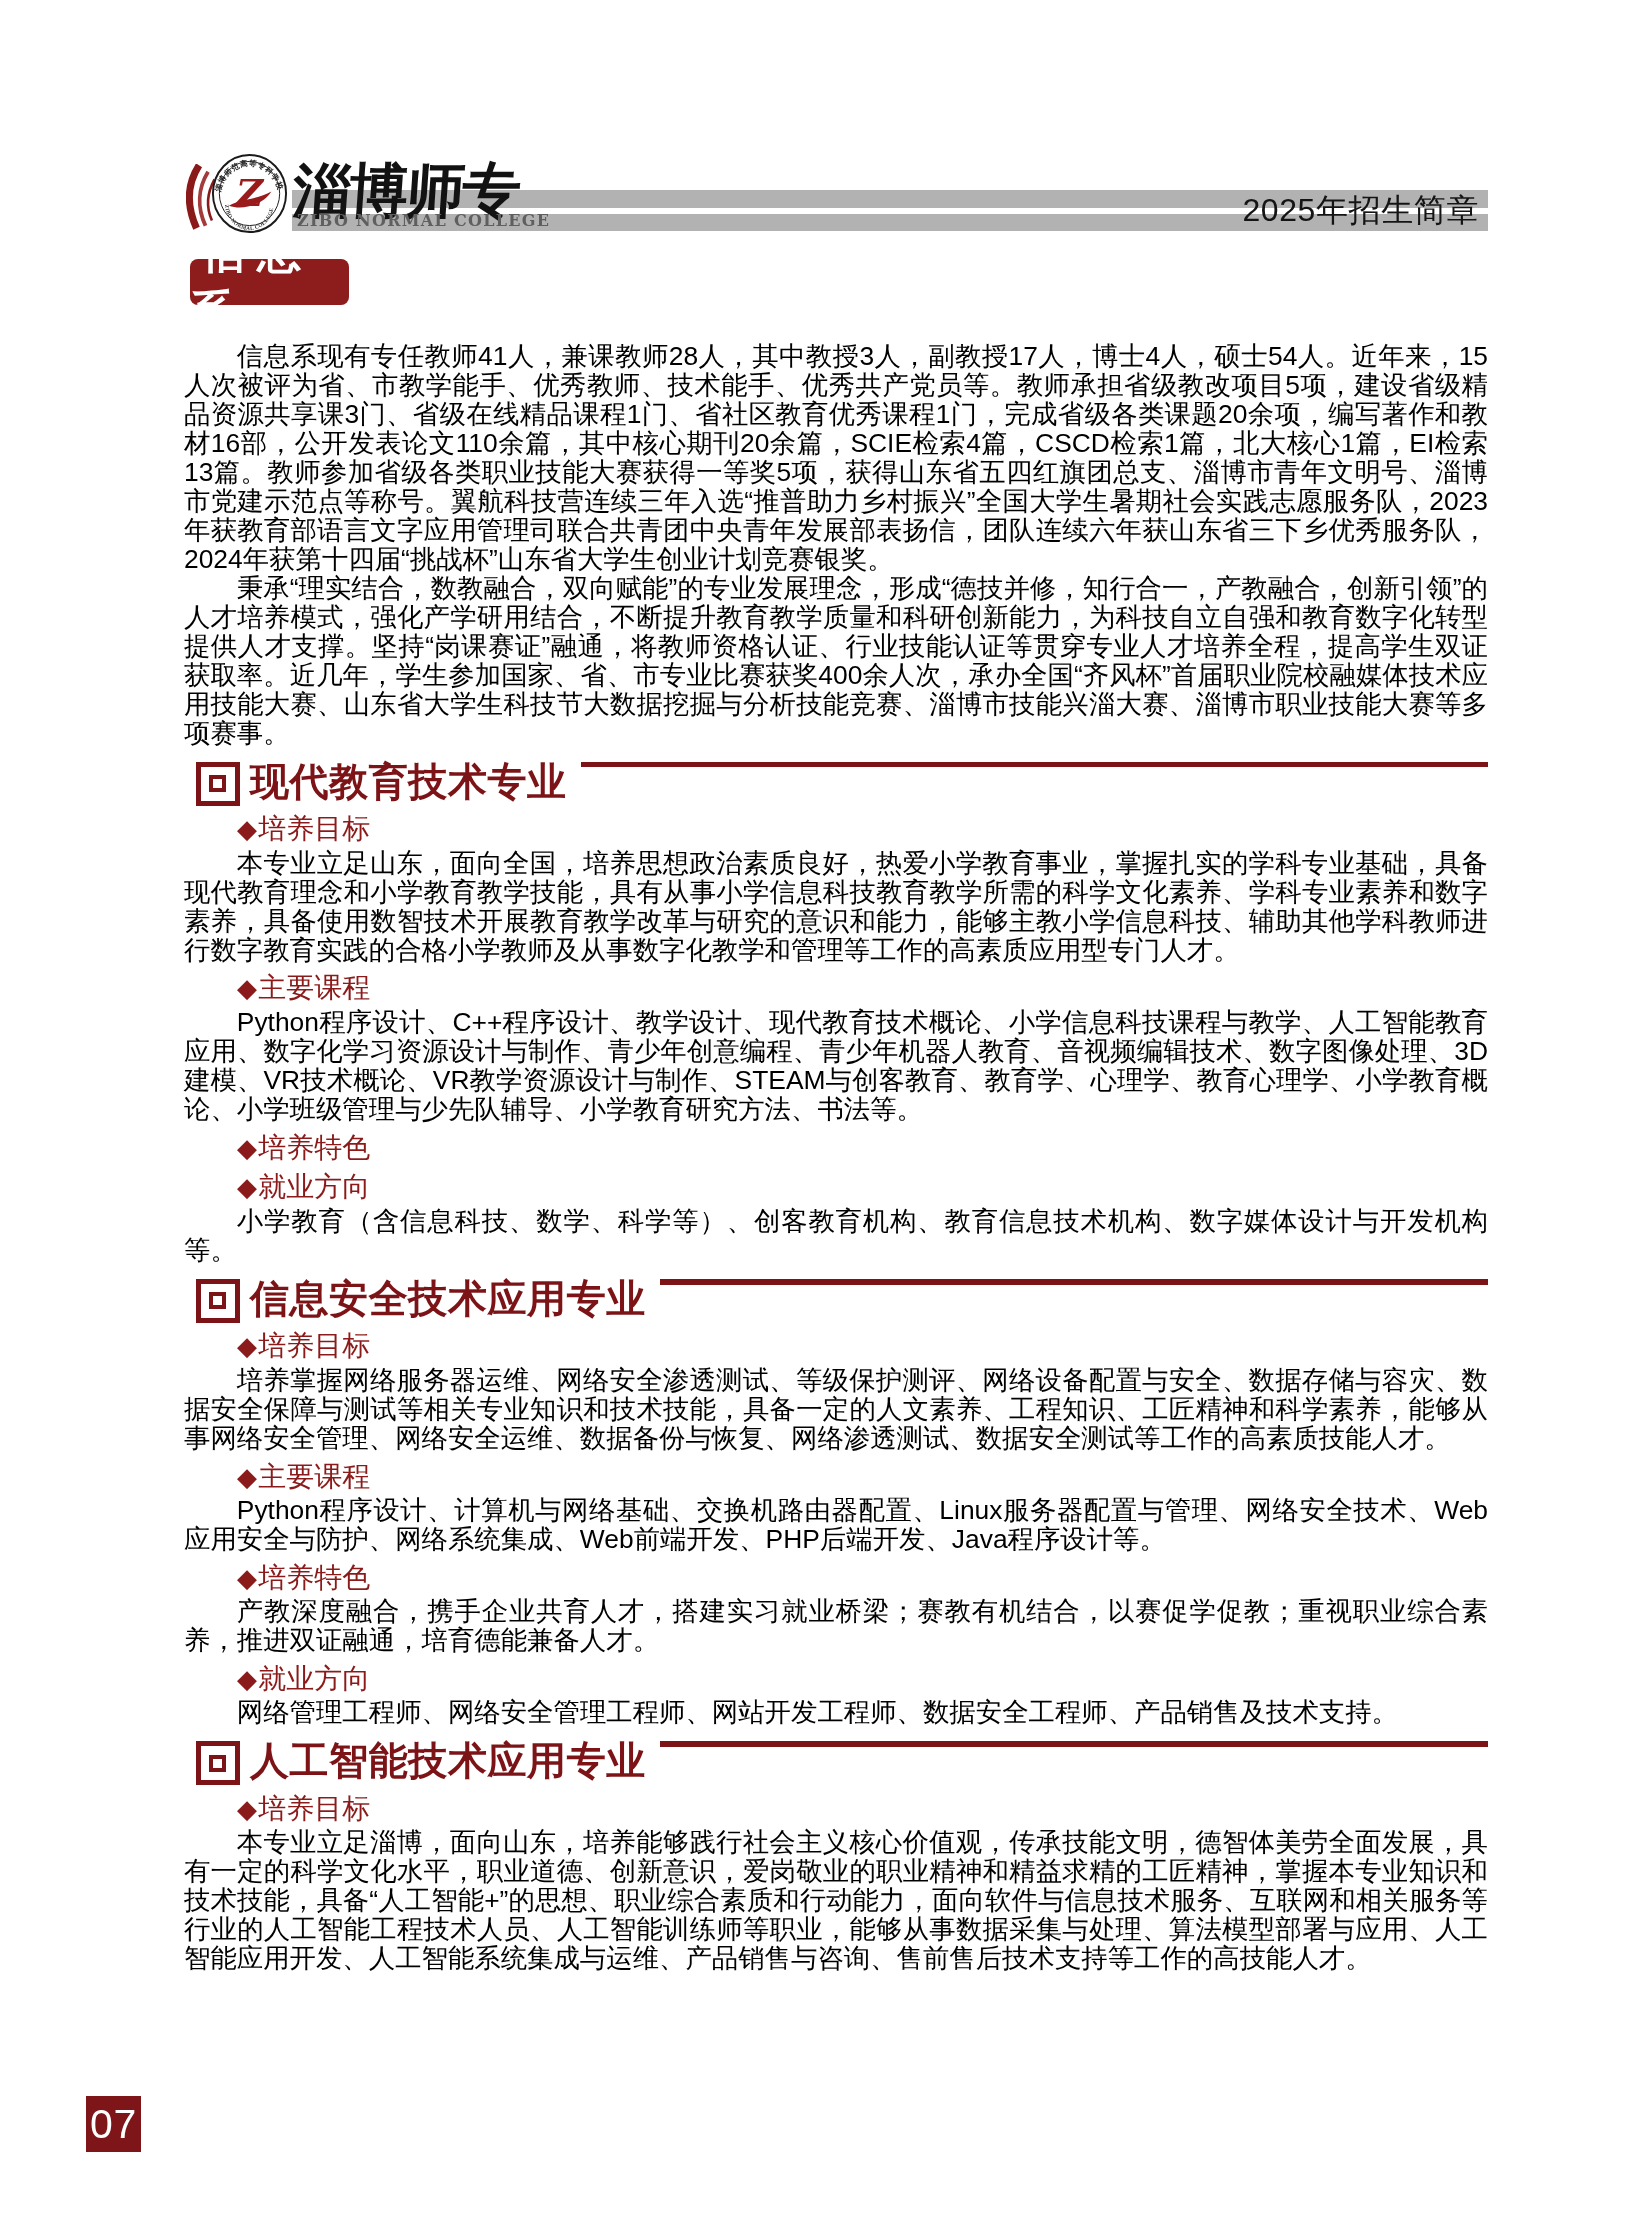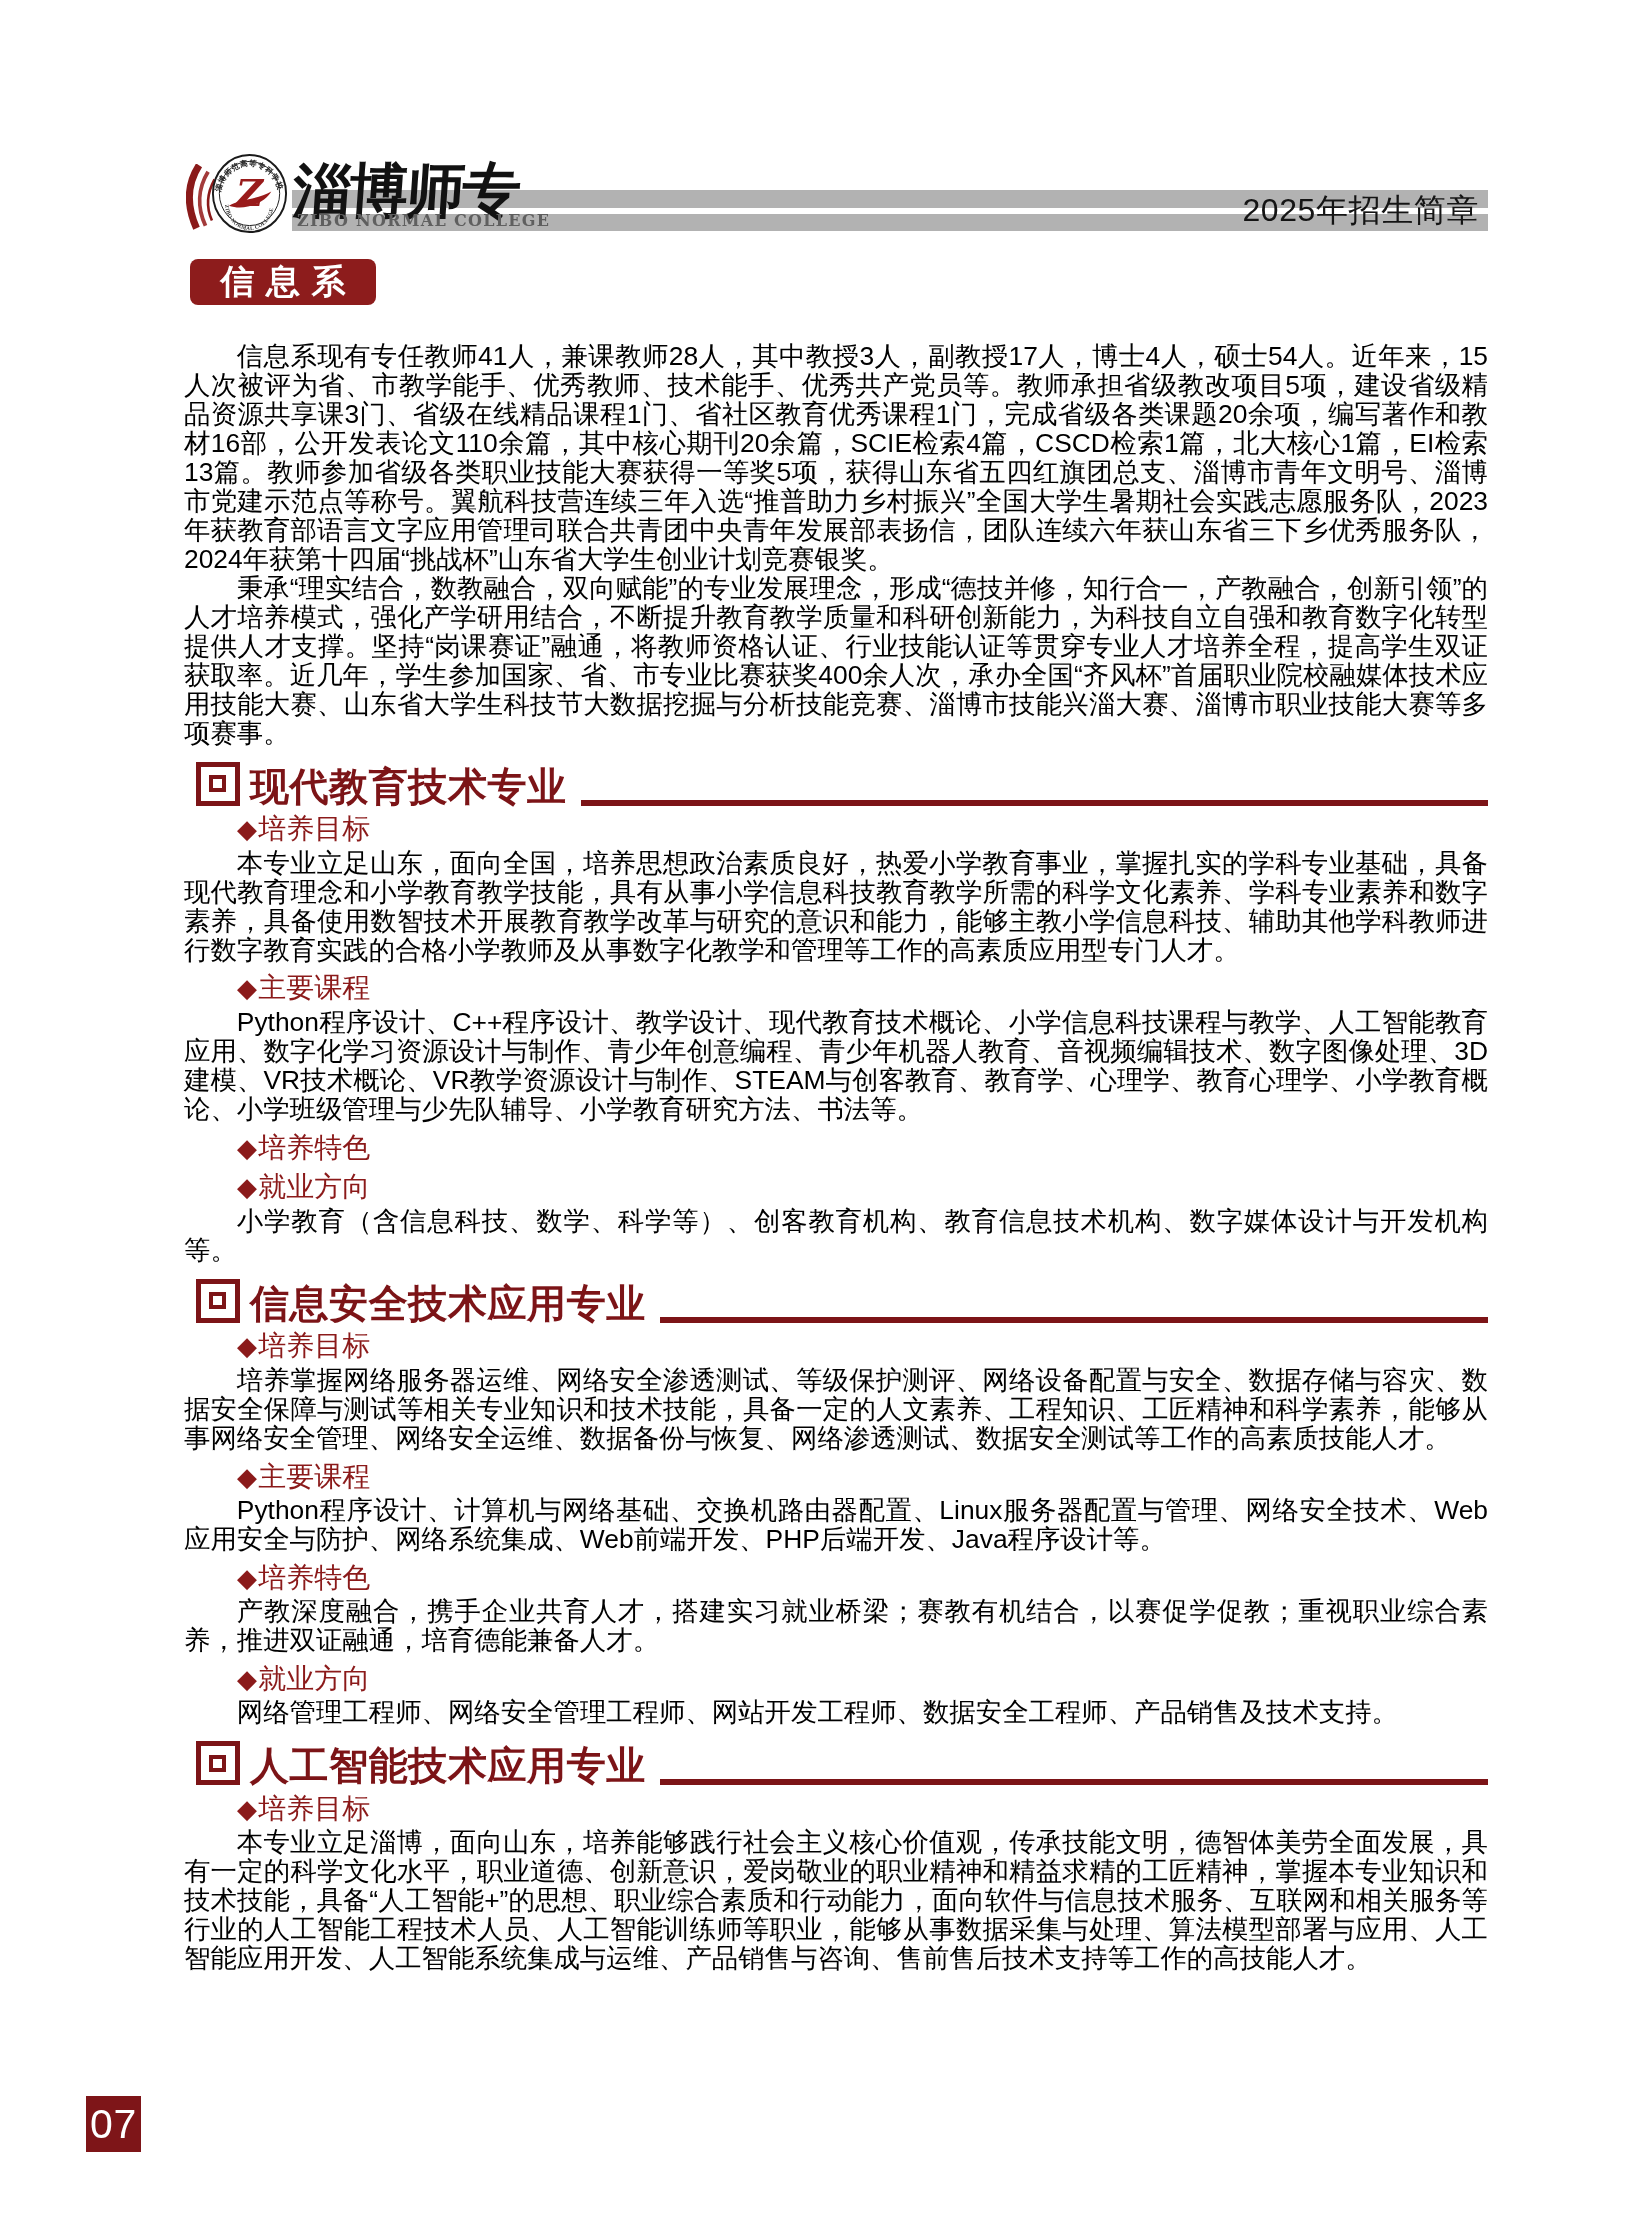--- a/index.html
+++ b/index.html
@@ -24,33 +24,33 @@
     font-family:"DejaVu Serif","Liberation Serif",serif;
     font-size:59px;font-weight:bold;color:#121212;letter-spacing:-2.6px;
     transform:skewX(-4deg);white-space:nowrap;
   }
   .brand-en{
     position:absolute;left:297px;top:211px;z-index:3;
     font-family:"DejaVu Serif","Liberation Serif",serif;
     font-size:16px;font-weight:bold;color:#5f5f5f;letter-spacing:1.3px;white-space:nowrap;
   }
   .dept-badge{
-    position:absolute;left:190px;top:259px;width:186px;height:46px;
+    position:absolute;left:190px;top:259px;width:159px;height:46px;
     background:#8d1c1c;color:#ffffff;display:flex;align-items:center;justify-content:center;
     font-family:"DejaVu Serif","Liberation Serif",serif;
-    font-size:34px;font-weight:bold;letter-spacing:11.6px;text-indent:11.6px;border-radius:8px;
+    font-size:44px;font-weight:bold;letter-spacing:11.6px;text-indent:11.6px;border-radius:8px;
   }
 
   
   .main{padding:9.7px 158px 0 184px;}
   .body-p{
     margin:0;font-size:26.4px;line-height:29px;text-align:justify;
     text-indent:2em;color:#000;
   }
-  .sec-head{display:flex;align-items:flex-end;margin:14px 0 7.7px 11.6px;}
+  .sec-head{display:flex;align-items:flex-start;margin:14px 0 7.7px 11.6px;}
   .sec-icon{
     flex:0 0 auto;width:44px;height:44px;border:5.8px solid #7c1417;
     box-sizing:border-box;display:flex;align-items:center;justify-content:center;
   }
   .sec-icon-inner{width:17px;height:17px;border:4.5px solid #7c1417;box-sizing:border-box;}
   .sec-title{
     margin:0 0 0 10.3px;font-size:39px;font-weight:bold;color:#7c1417;
     letter-spacing:0.6px;white-space:nowrap;line-height:1;
   }
   .sec-rule{flex:1 1 auto;height:5.8px;background:#7c1417;margin-left:14px;}

